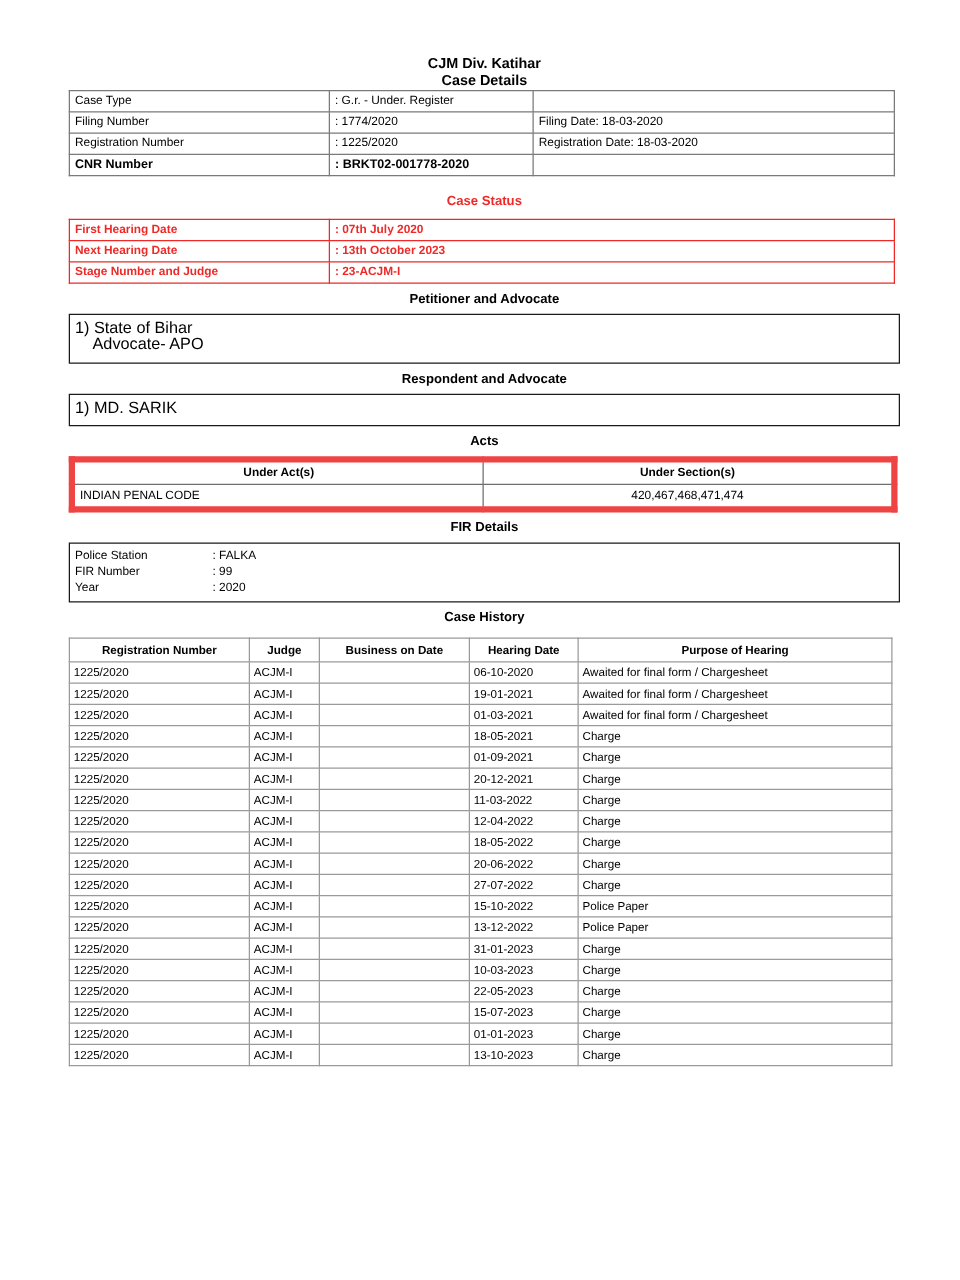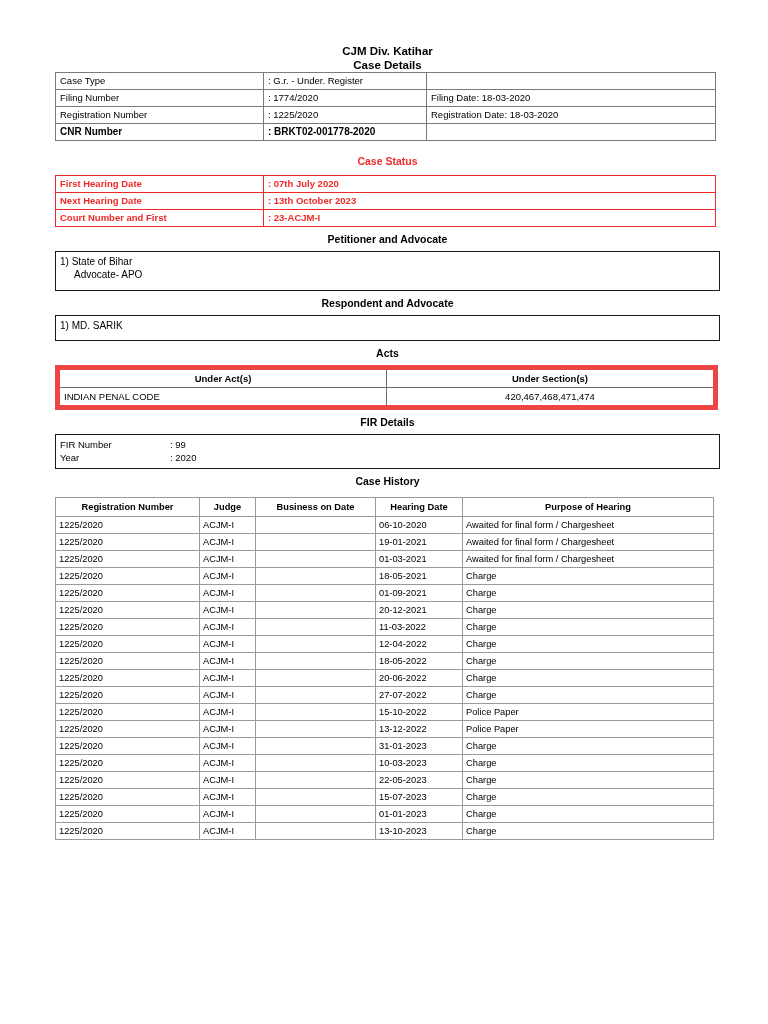--- a/index.html
+++ b/index.html
@@ -89,21 +89,21 @@
     margin-top: 11px;
   }
   .s1 { width: 208px; }
   .s2 { width: 452px; }
 
   
   .party-box {
     width: 665px;
     box-sizing: border-box;
     border: 1.3px solid #1a1a1a;
-    font-size: 10px;
+    font-size: 13px;
     line-height: 13px;
     padding: 3px 0 3px 4px;
   }
   .party-box.petitioner { height: 40px; }
   .party-box.respondent { height: 26px; }
   .indent { padding-left: 14px; }
 
   
   table.acts {
     width: 658px;
@@ -211,21 +211,21 @@
       <tbody>
           <tr>
             <td>First Hearing Date</td>
             <td>: 07th July 2020</td>
           </tr>
           <tr>
             <td>Next Hearing Date</td>
             <td>: 13th October 2023</td>
           </tr>
           <tr>
-            <td>Court Number and First</td>
+            <td>Stage Number and Judge</td>
             <td>: 23-ACJM-I</td>
           </tr>
         </tbody>
     </table>
 
     <h2 class="section-title">Petitioner and Advocate</h2>
     <div class="party-box petitioner">
       <div>1) State of Bihar</div>
       <div class="indent">Advocate- APO</div>
     </div>
@@ -250,20 +250,21 @@
       <tbody>
           <tr>
             <td class="act-name">INDIAN PENAL CODE</td>
             <td class="act-sec">420,467,468,471,474</td>
           </tr>
         </tbody>
     </table>
 
     <h2 class="section-title">FIR Details</h2>
     <div class="fir-box">
+        <div class="fir-row"><span class="fir-label">Police Station</span><span>: FALKA</span></div>
         <div class="fir-row"><span class="fir-label">FIR Number</span><span>: 99</span></div>
         <div class="fir-row"><span class="fir-label">Year</span><span>: 2020</span></div>
       </div>
 
     <h2 class="section-title">Case History</h2>
     <table class="grid history">
       <colgroup>
           <col class="h1">
           <col class="h2">
           <col class="h3">

